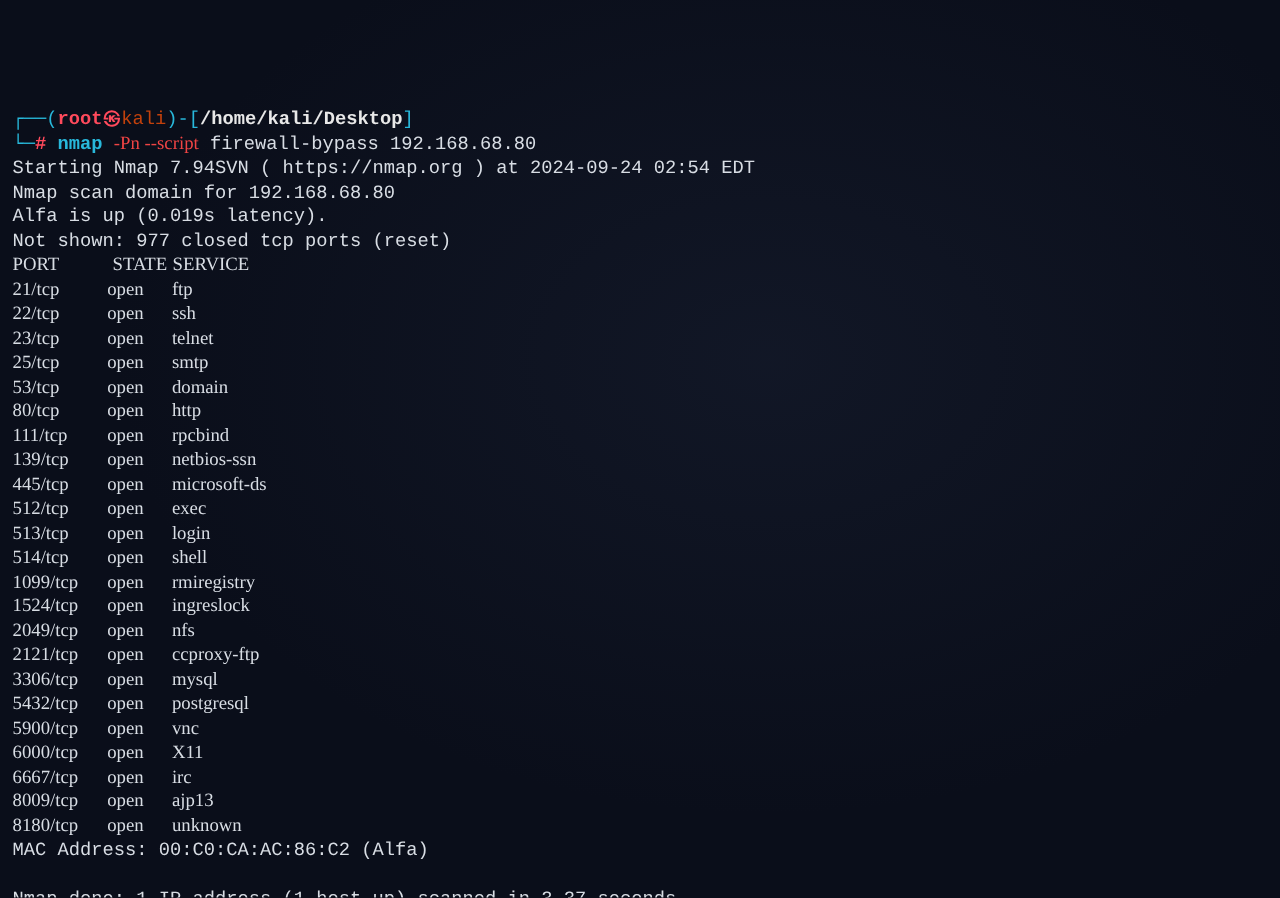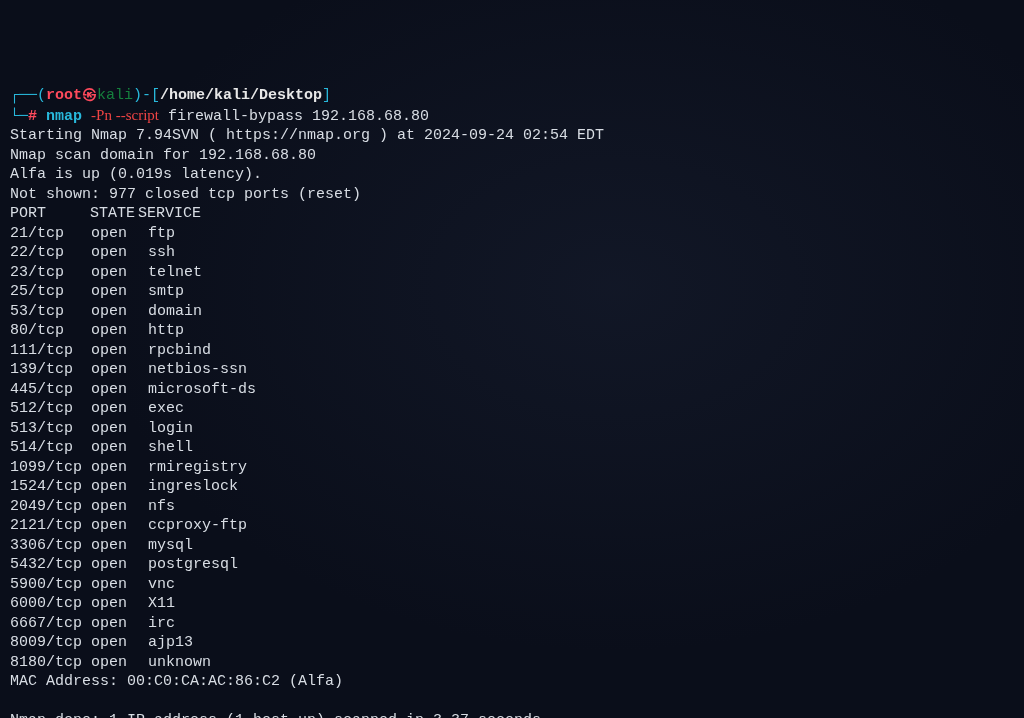--- a/index.html
+++ b/index.html
@@ -18,28 +18,28 @@
       color: #d8dde4;
       padding: 8px 10px;
       overflow: hidden;
       white-space: pre;
     }
     .prompt-line {
       display: block;
     }
     .p-deco { color: #28b8db; }
     .p-user { color: #ff4a5c; font-weight: bold; margin-top: 34px; }
-    .p-host { color: #15803d; }
+    .p-host { color: #c2410c; }
     .p-path { color: #e8e8e8; font-weight: bold; }
     .p-hash { color: #ff4a5c; font-weight: bold; }
     .p-cmd { color: #28b8db; font-weight: bold; }
     .p-flag { color: #ef4444; font-family: Liberation Serif, serif; }
     .p-arg { color: #d8dde4; }
     .out { color: #d8dde4; }
-    .port-row { display: block; }
+    .port-row { display: block; font-family: Liberation Serif, serif; }
     .col-port { display: inline-block; width: 72px; }
     .col-state { display: inline-block; width: 48px; }
     .col-svc { display: inline-block; }
     .col-port-hdr { display: inline-block; width: 80px; }
     .col-state-hdr { display: inline-block; width: 48px; }
   </style>
 </head>
 <body>
 
 

